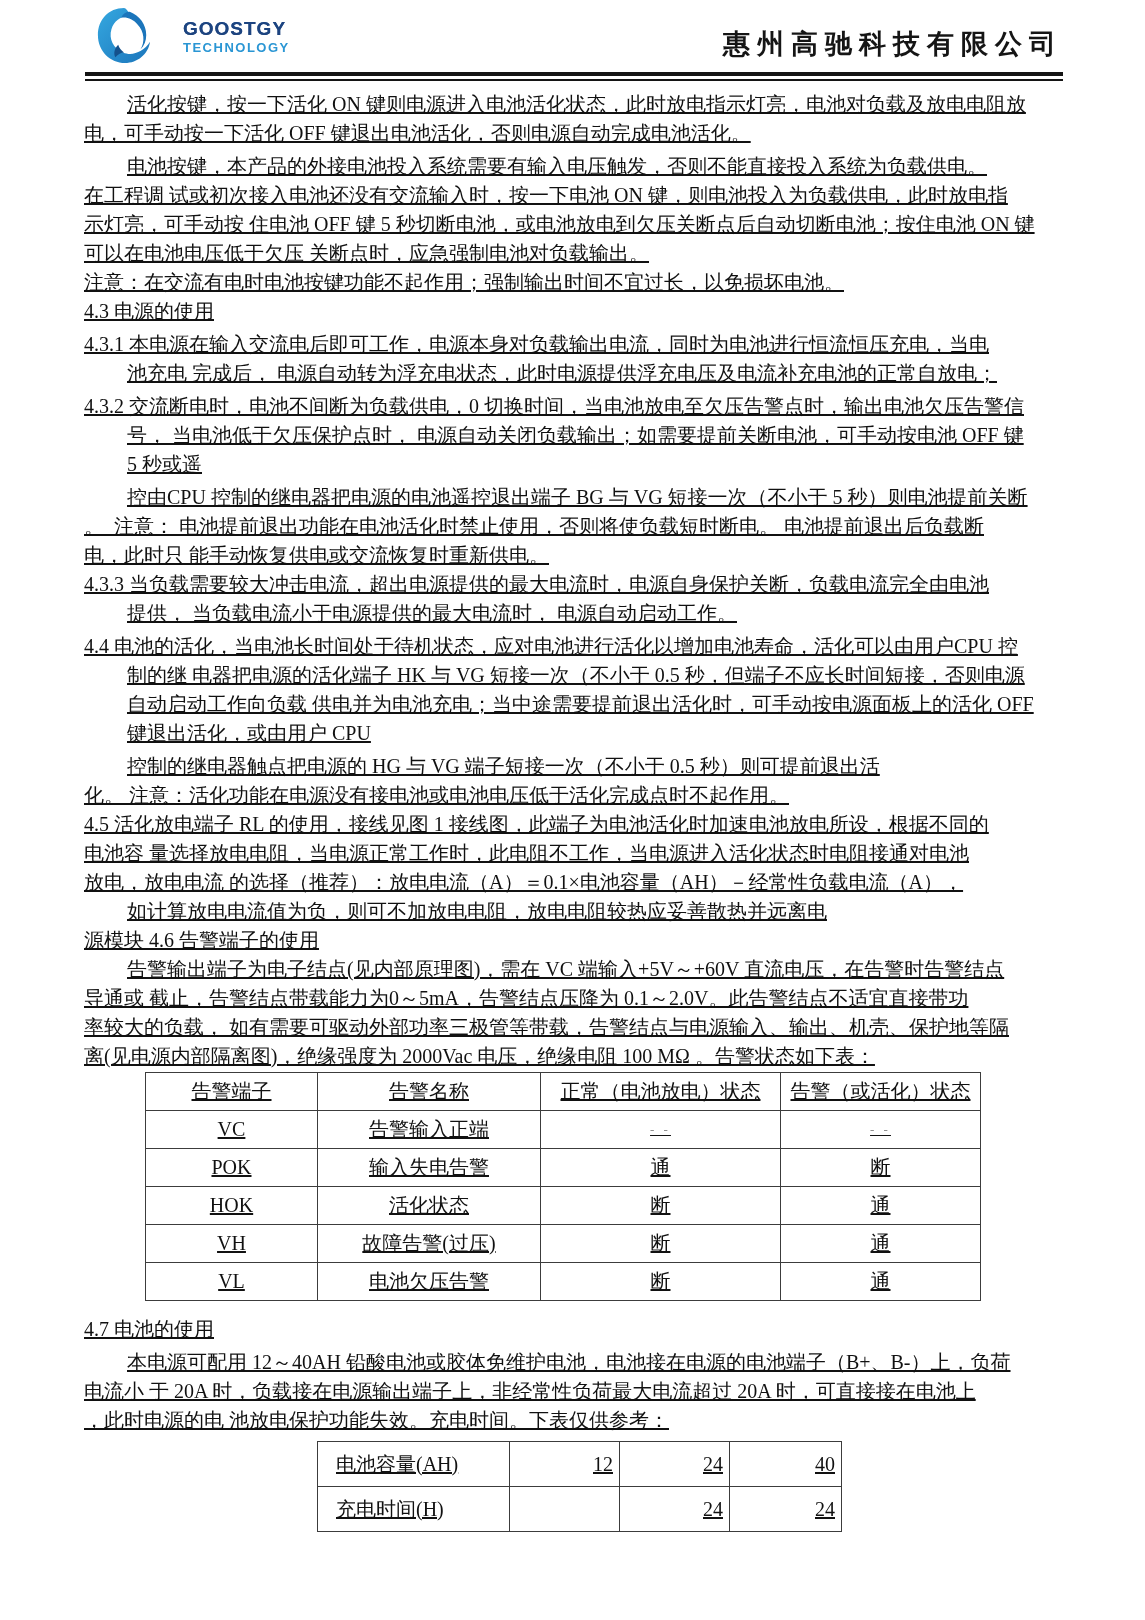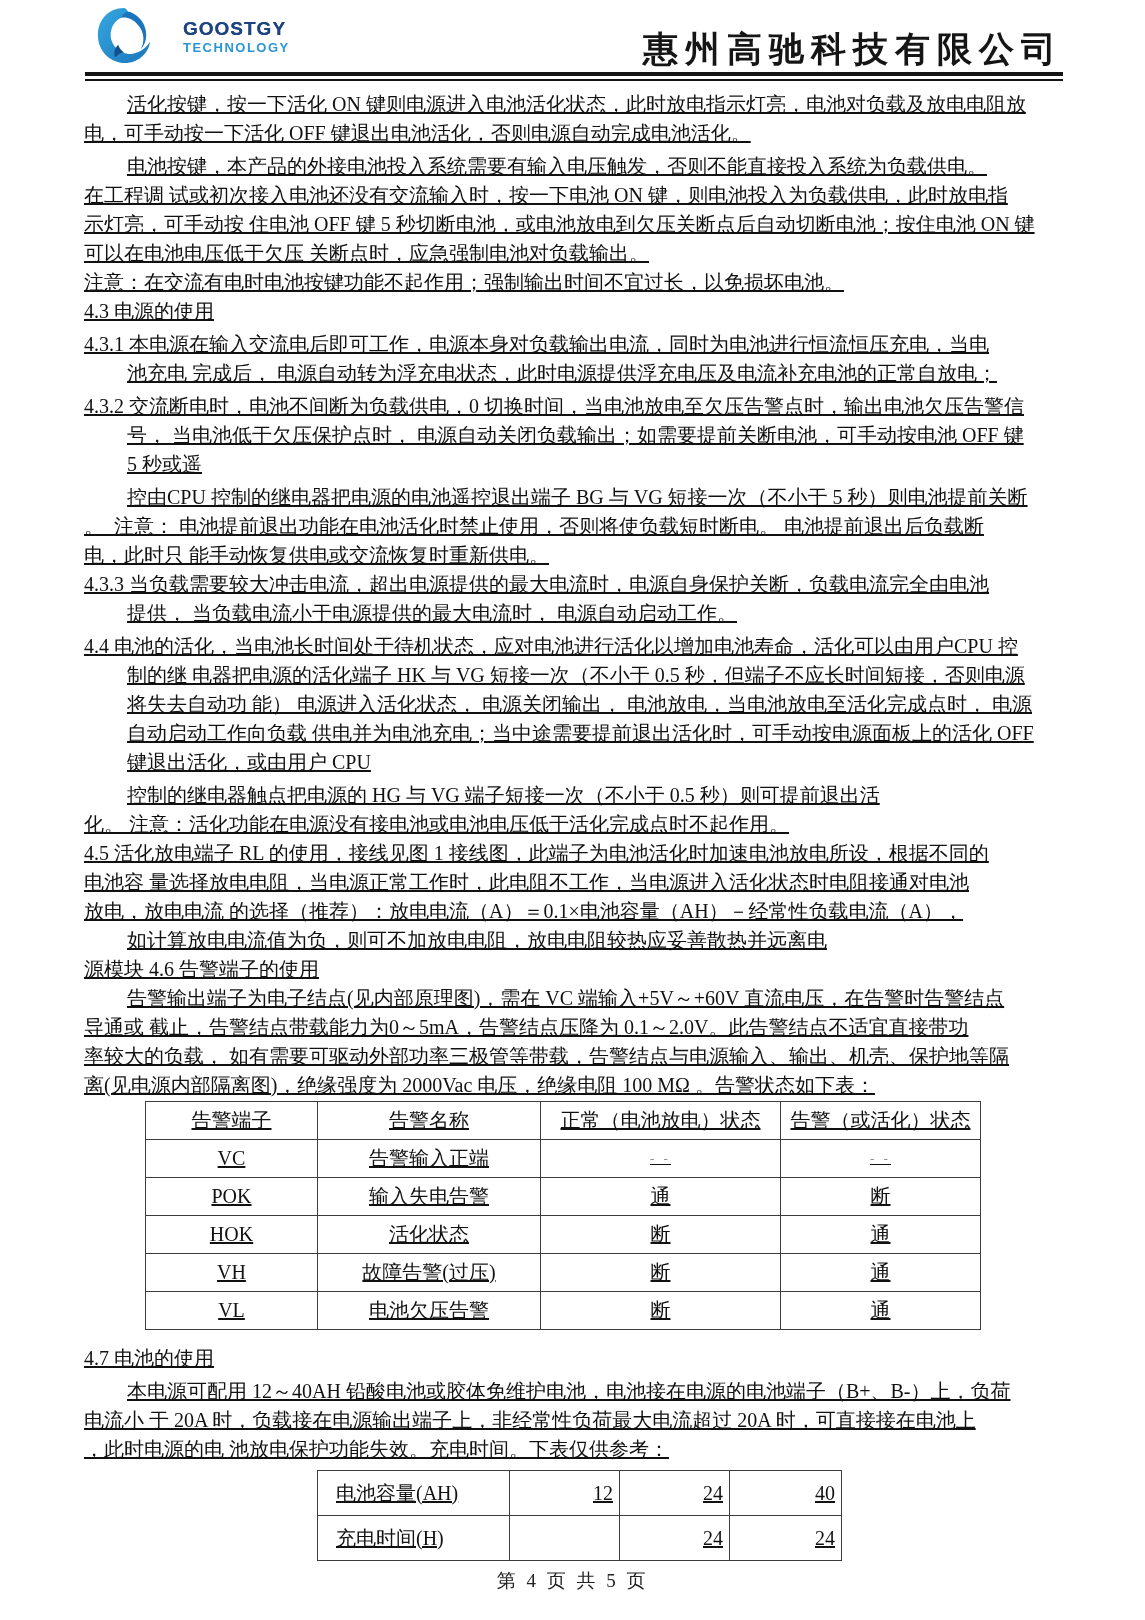--- a/index.html
+++ b/index.html
@@ -23,21 +23,21 @@
     background:linear-gradient(180deg,#2b67ad,#16325f);
     -webkit-background-clip:text;background-clip:text;color:#1d4480;
   }
   .brand-sub{
     font-family:"Liberation Sans","DejaVu Sans",sans-serif;
     font-weight:bold;font-size:13px;letter-spacing:1.5px;
     color:#2a96d4;margin-top:3px;
   }
   .company{
     position:absolute;right:0;top:26px;
-    font-size:35px;letter-spacing:7px;font-weight:600;
+    font-size:27px;letter-spacing:7px;font-weight:600;
     color:#151515;
   }
   .rule{position:absolute;left:85px;right:82px;top:72px;}
   .rule .thick{height:4px;background:#141414;}
   .rule .thin{height:2px;background:#141414;margin-top:3px;}
   
   .bodytext{position:absolute;left:84px;right:82px;top:90px;font-size:20px;text-decoration:underline;}
   .line{white-space:pre;line-height:29px;height:29px;overflow:visible;}
   .line.ind{padding-left:43px;}
   .line.gap{margin-top:4px;}
@@ -107,21 +107,20 @@
         <div class="line gap">4.3.2 交流断电时，电池不间断为负载供电，0 切换时间，当电池放电至欠压告警点时，输出电池欠压告警信</div>
         <div class="line ind">号， 当电池低于欠压保护点时， 电源自动关闭负载输出；如需要提前关断电池，可手动按电池 OFF 键</div>
         <div class="line ind">5 秒或遥</div>
         <div class="line ind gap">控由CPU 控制的继电器把电源的电池遥控退出端子 BG 与 VG 短接一次（不小于 5 秒）则电池提前关断</div>
         <div class="line">。  注意： 电池提前退出功能在电池活化时禁止使用，否则将使负载短时断电。 电池提前退出后负载断</div>
         <div class="line">电，此时只 能手动恢复供电或交流恢复时重新供电。</div>
         <div class="line">4.3.3 当负载需要较大冲击电流，超出电源提供的最大电流时，电源自身保护关断，负载电流完全由电池</div>
         <div class="line ind">提供， 当负载电流小于电源提供的最大电流时， 电源自动启动工作。</div>
         <div class="line gap">4.4 电池的活化，当电池长时间处于待机状态，应对电池进行活化以增加电池寿命，活化可以由用户CPU 控</div>
         <div class="line ind">制的继 电器把电源的活化端子 HK 与 VG 短接一次（不小于 0.5 秒，但端子不应长时间短接，否则电源</div>
-        <div class="line ind">将失去自动功 能） 电源进入活化状态， 电源关闭输出， 电池放电，当电池放电至活化完成点时， 电源</div>
         <div class="line ind">自动启动工作向负载 供电并为电池充电；当中途需要提前退出活化时，可手动按电源面板上的活化 OFF</div>
         <div class="line ind">键退出活化，或由用户 CPU</div>
         <div class="line ind gap">控制的继电器触点把电源的 HG 与 VG 端子短接一次（不小于 0.5 秒）则可提前退出活</div>
         <div class="line">化。 注意：活化功能在电源没有接电池或电池电压低于活化完成点时不起作用。</div>
         <div class="line">4.5 活化放电端子 RL 的使用，接线见图 1 接线图，此端子为电池活化时加速电池放电所设，根据不同的</div>
         <div class="line">电池容 量选择放电电阻，当电源正常工作时，此电阻不工作，当电源进入活化状态时电阻接通对电池</div>
         <div class="line">放电，放电电流 的选择（推荐）：放电电流（A）＝0.1×电池容量（AH）－经常性负载电流（A），</div>
         <div class="line ind">如计算放电电流值为负，则可不加放电电阻，放电电阻较热应妥善散热并远离电</div>
         <div class="line">源模块 4.6 告警端子的使用</div>
         <div class="line ind">告警输出端子为电子结点(见内部原理图)，需在 VC 端输入+5V～+60V 直流电压，在告警时告警结点</div>
@@ -203,16 +202,13 @@
           <tr>
             <td class="lft">充电时间(H)</td>
             <td></td>
             <td>24</td>
             <td>24</td>
           </tr>
         </tbody>
     </table>
   </div>
 
-  <div class="footer">
-    <span>第 4 页 共 5 页</span>
-  </div>
 </div>
 
 </body></html>

